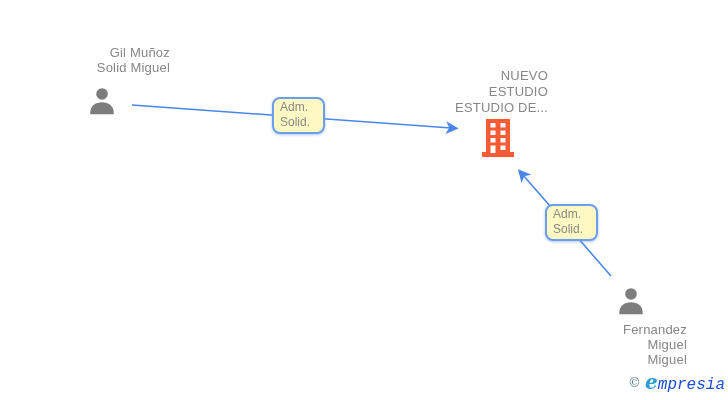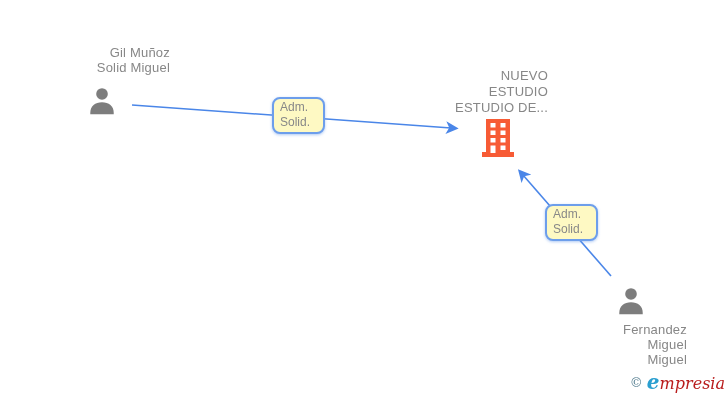--- a/index.html
+++ b/index.html
@@ -57,21 +57,22 @@
     margin-right: 4px;
     vertical-align: 2px;
   }
   .brand .brand-e {
     font-size: 20px;
     color: #2a9fd0;
     font-weight: bold;
   }
   .brand .brand-rest {
     font-size: 16px;
-    color: #b91c1c;
+    color: #1d4ed8;
+    font-family: Liberation Mono, monospace;
   }
 </style>
 </head>
 <body>
 
 <div class="canvas">
 
   <svg class="edges-layer" viewBox="0 0 728 400" xmlns="http://www.w3.org/2000/svg">
     <defs>
       <marker id="arrowhead" viewBox="0 0 10 10" refX="4" refY="5" markerWidth="8" markerHeight="8" orient="auto">

